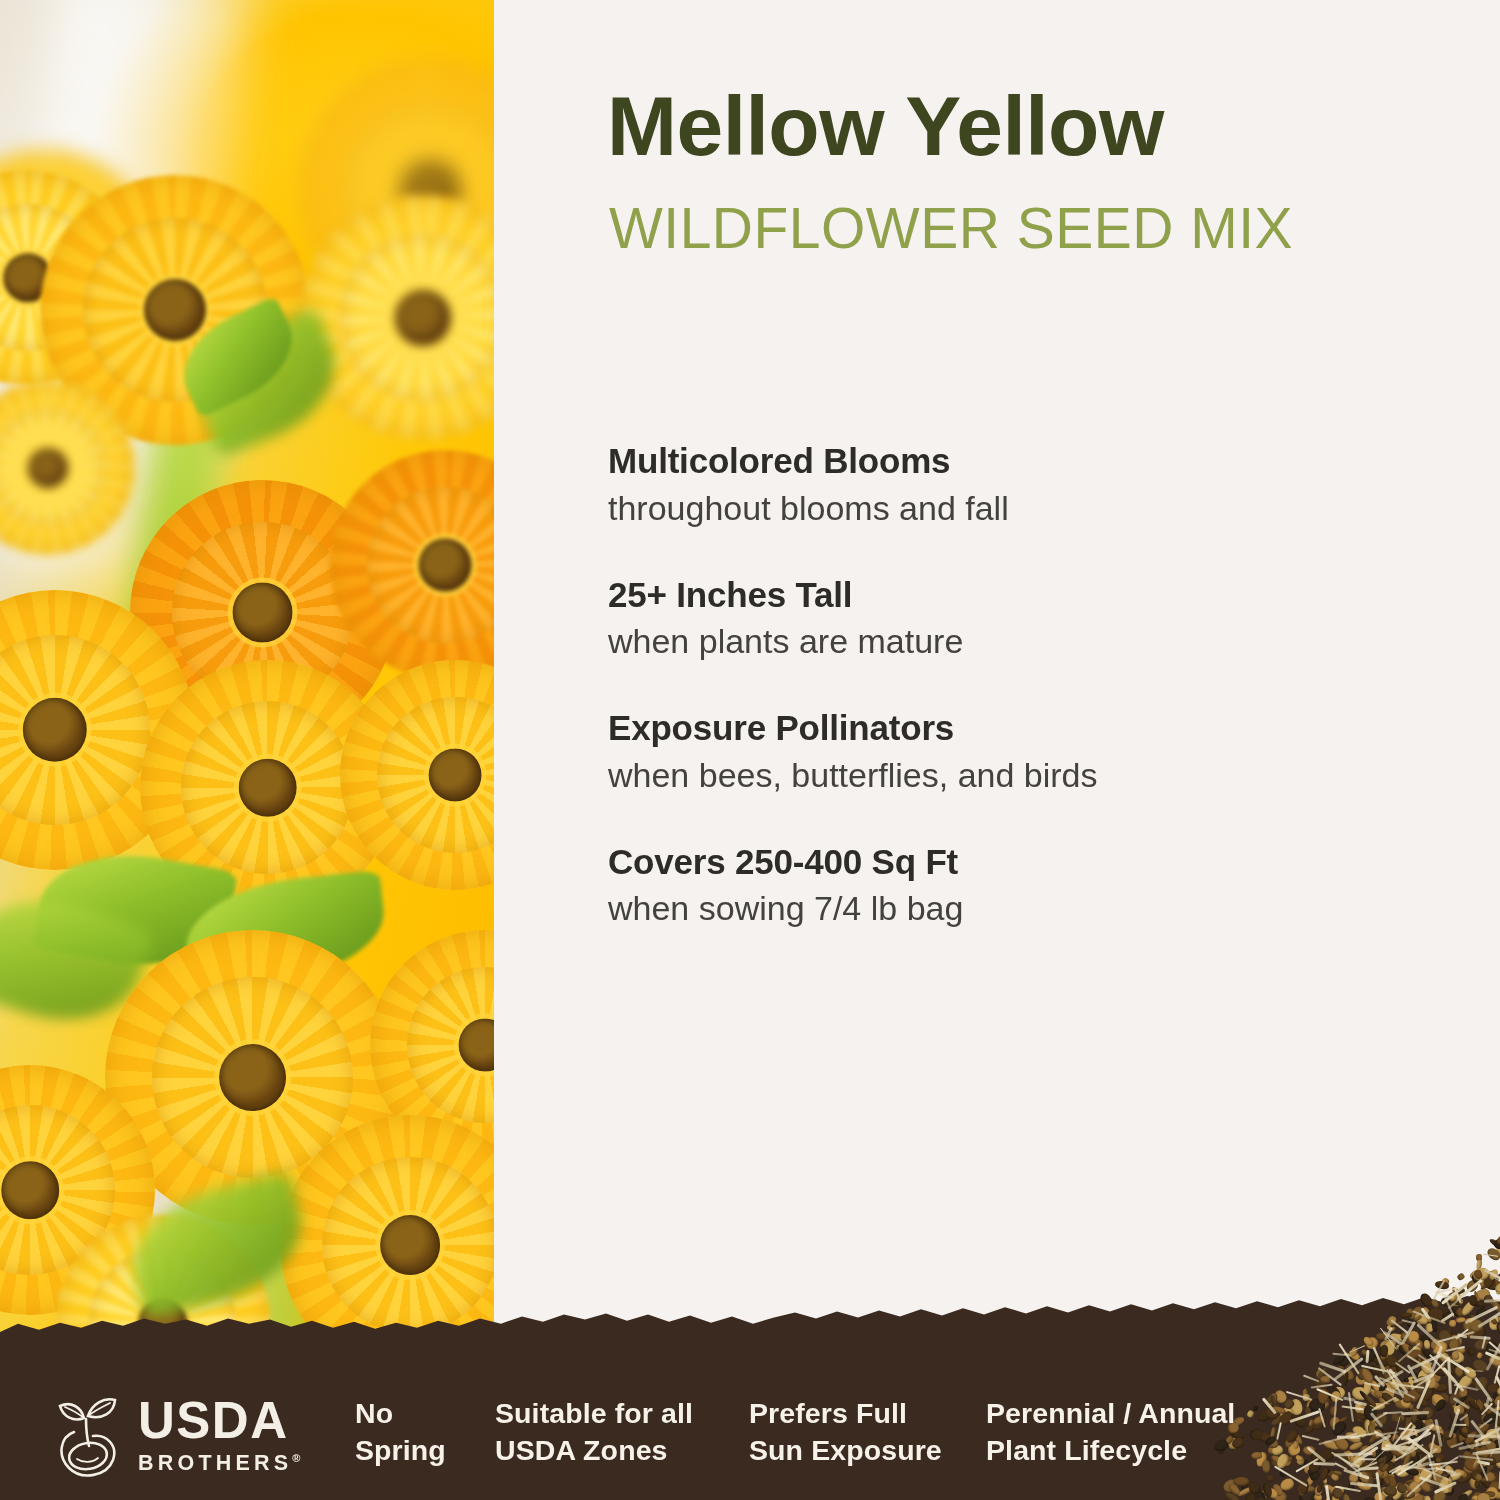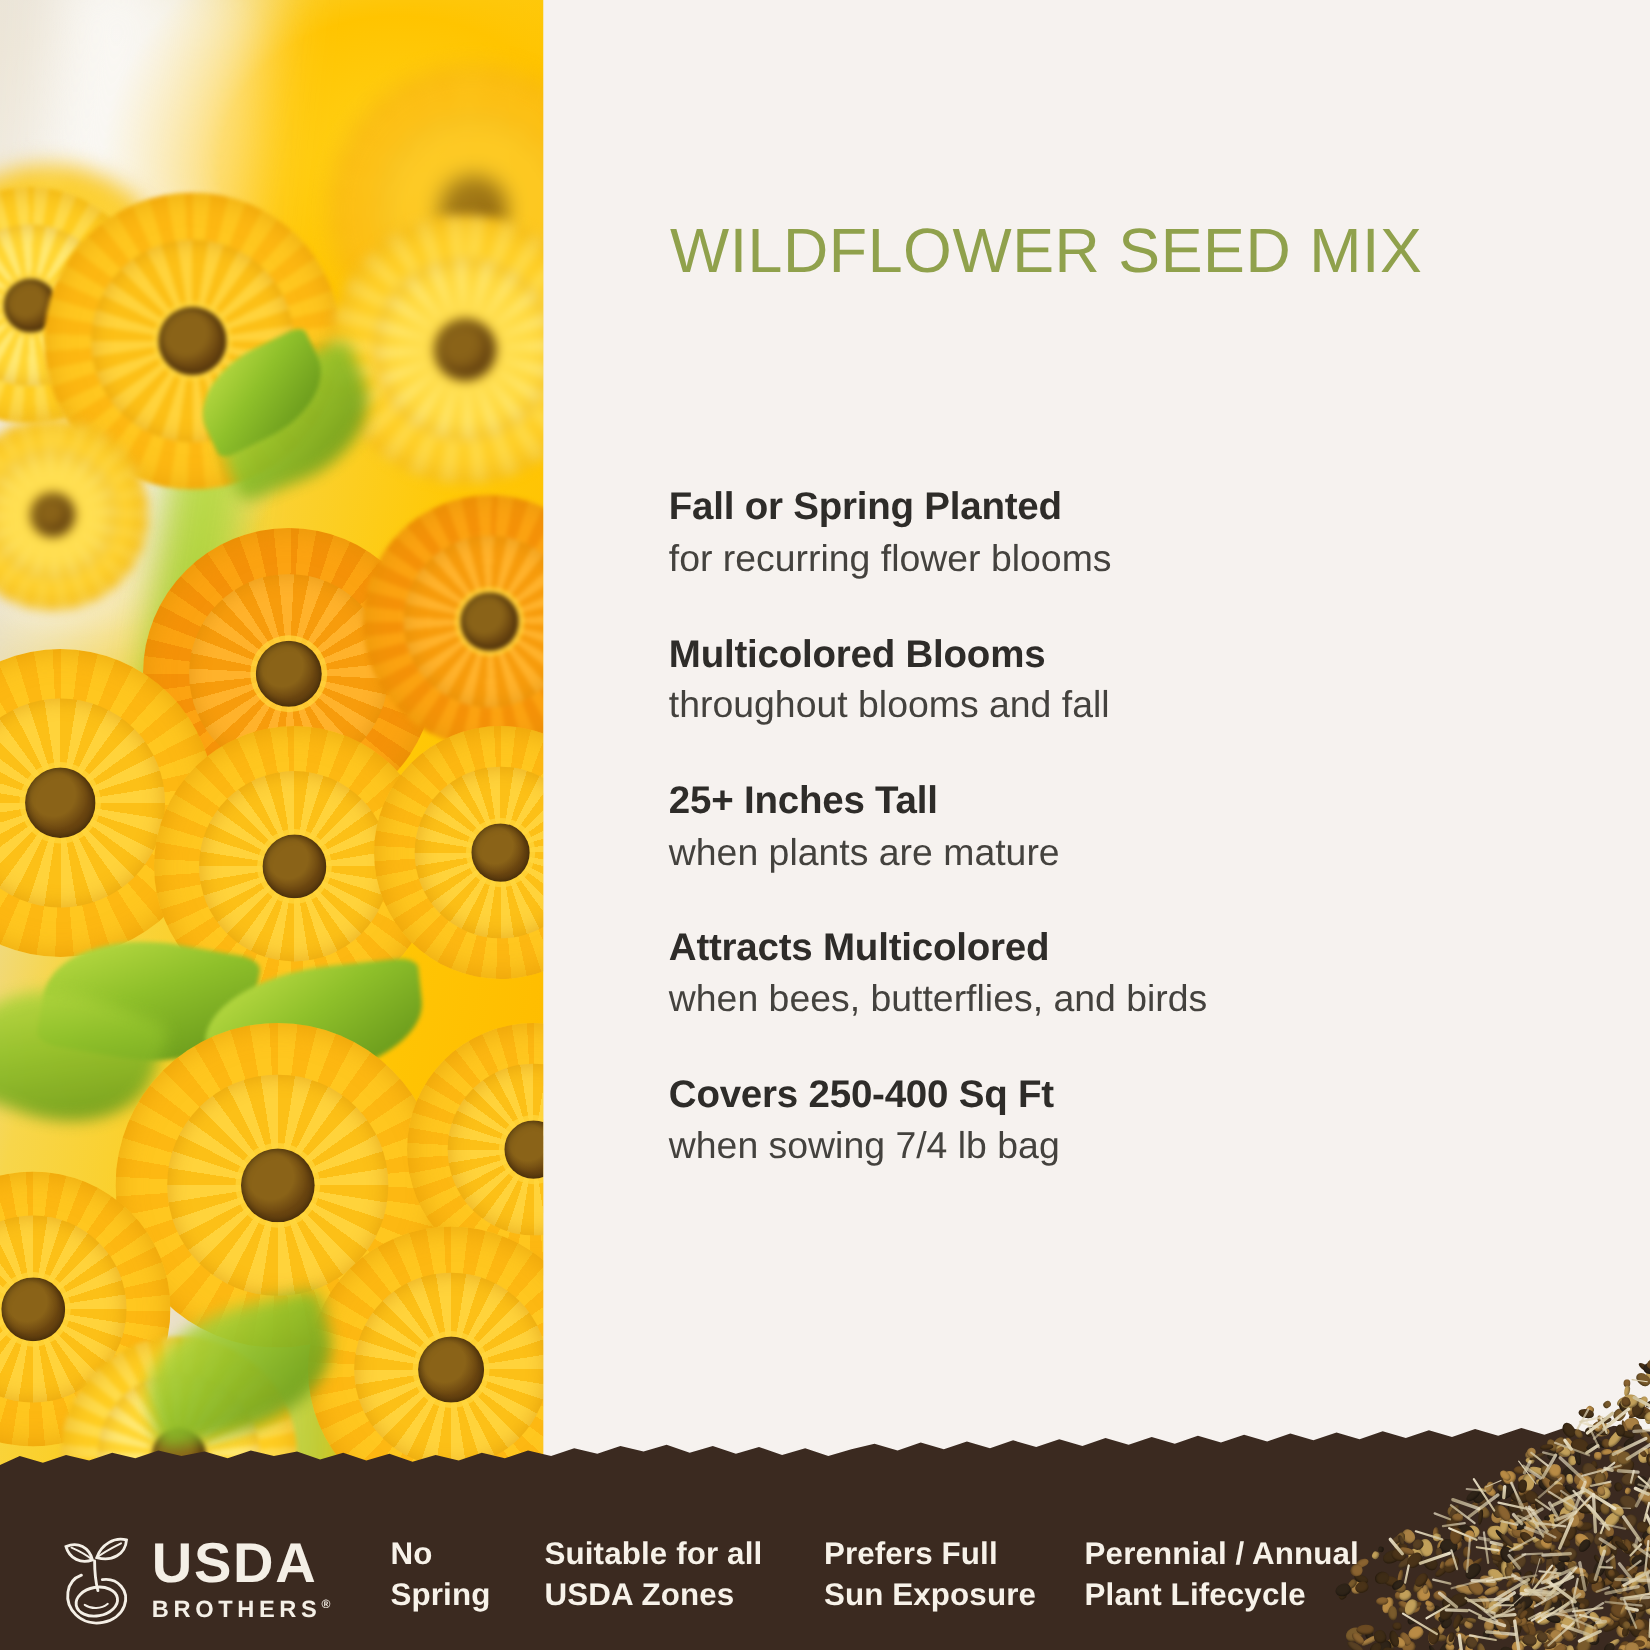--- a/index.html
+++ b/index.html
@@ -352,37 +352,34 @@
       <div class="zin" style="left:-95px; top:1065px; width:250px; height:250px;"></div>
       <div class="zin" style="left:370px; top:930px;  width:230px; height:230px;"></div>
       <div class="zin" style="left:280px; top:1115px; width:260px; height:260px;"></div>
       <div class="zin pale blur1" style="left:55px; top:1215px; width:215px; height:215px;"></div>
       <div class="leaf soft" style="left:130px; top:1190px; width:175px; height:110px; transform:rotate(-14deg);"></div>
     </div>
   </div>
 
   <div class="content">
 
+    <div class="title">Mellow Yellow</div>
     <div class="subtitle">WILDFLOWER SEED MIX</div>
 
     <div class="features">
-      <div class="feature">
-        <div class="feature-title">Fall or Spring Planted</div>
-        <div class="feature-sub">for recurring flower blooms</div>
-      </div>
       <div class="feature">
         <div class="feature-title">Multicolored Blooms</div>
         <div class="feature-sub">throughout blooms and fall</div>
       </div>
       <div class="feature">
         <div class="feature-title">25+ Inches Tall</div>
         <div class="feature-sub">when plants are mature</div>
       </div>
       <div class="feature">
-        <div class="feature-title">Attracts Multicolored</div>
+        <div class="feature-title">Exposure Pollinators</div>
         <div class="feature-sub">when bees, butterflies, and birds</div>
       </div>
       <div class="feature">
         <div class="feature-title">Covers 250-400 Sq Ft</div>
         <div class="feature-sub">when sowing 7/4 lb bag</div>
       </div>
     </div>
   </div>
 
   <div class="footer">

